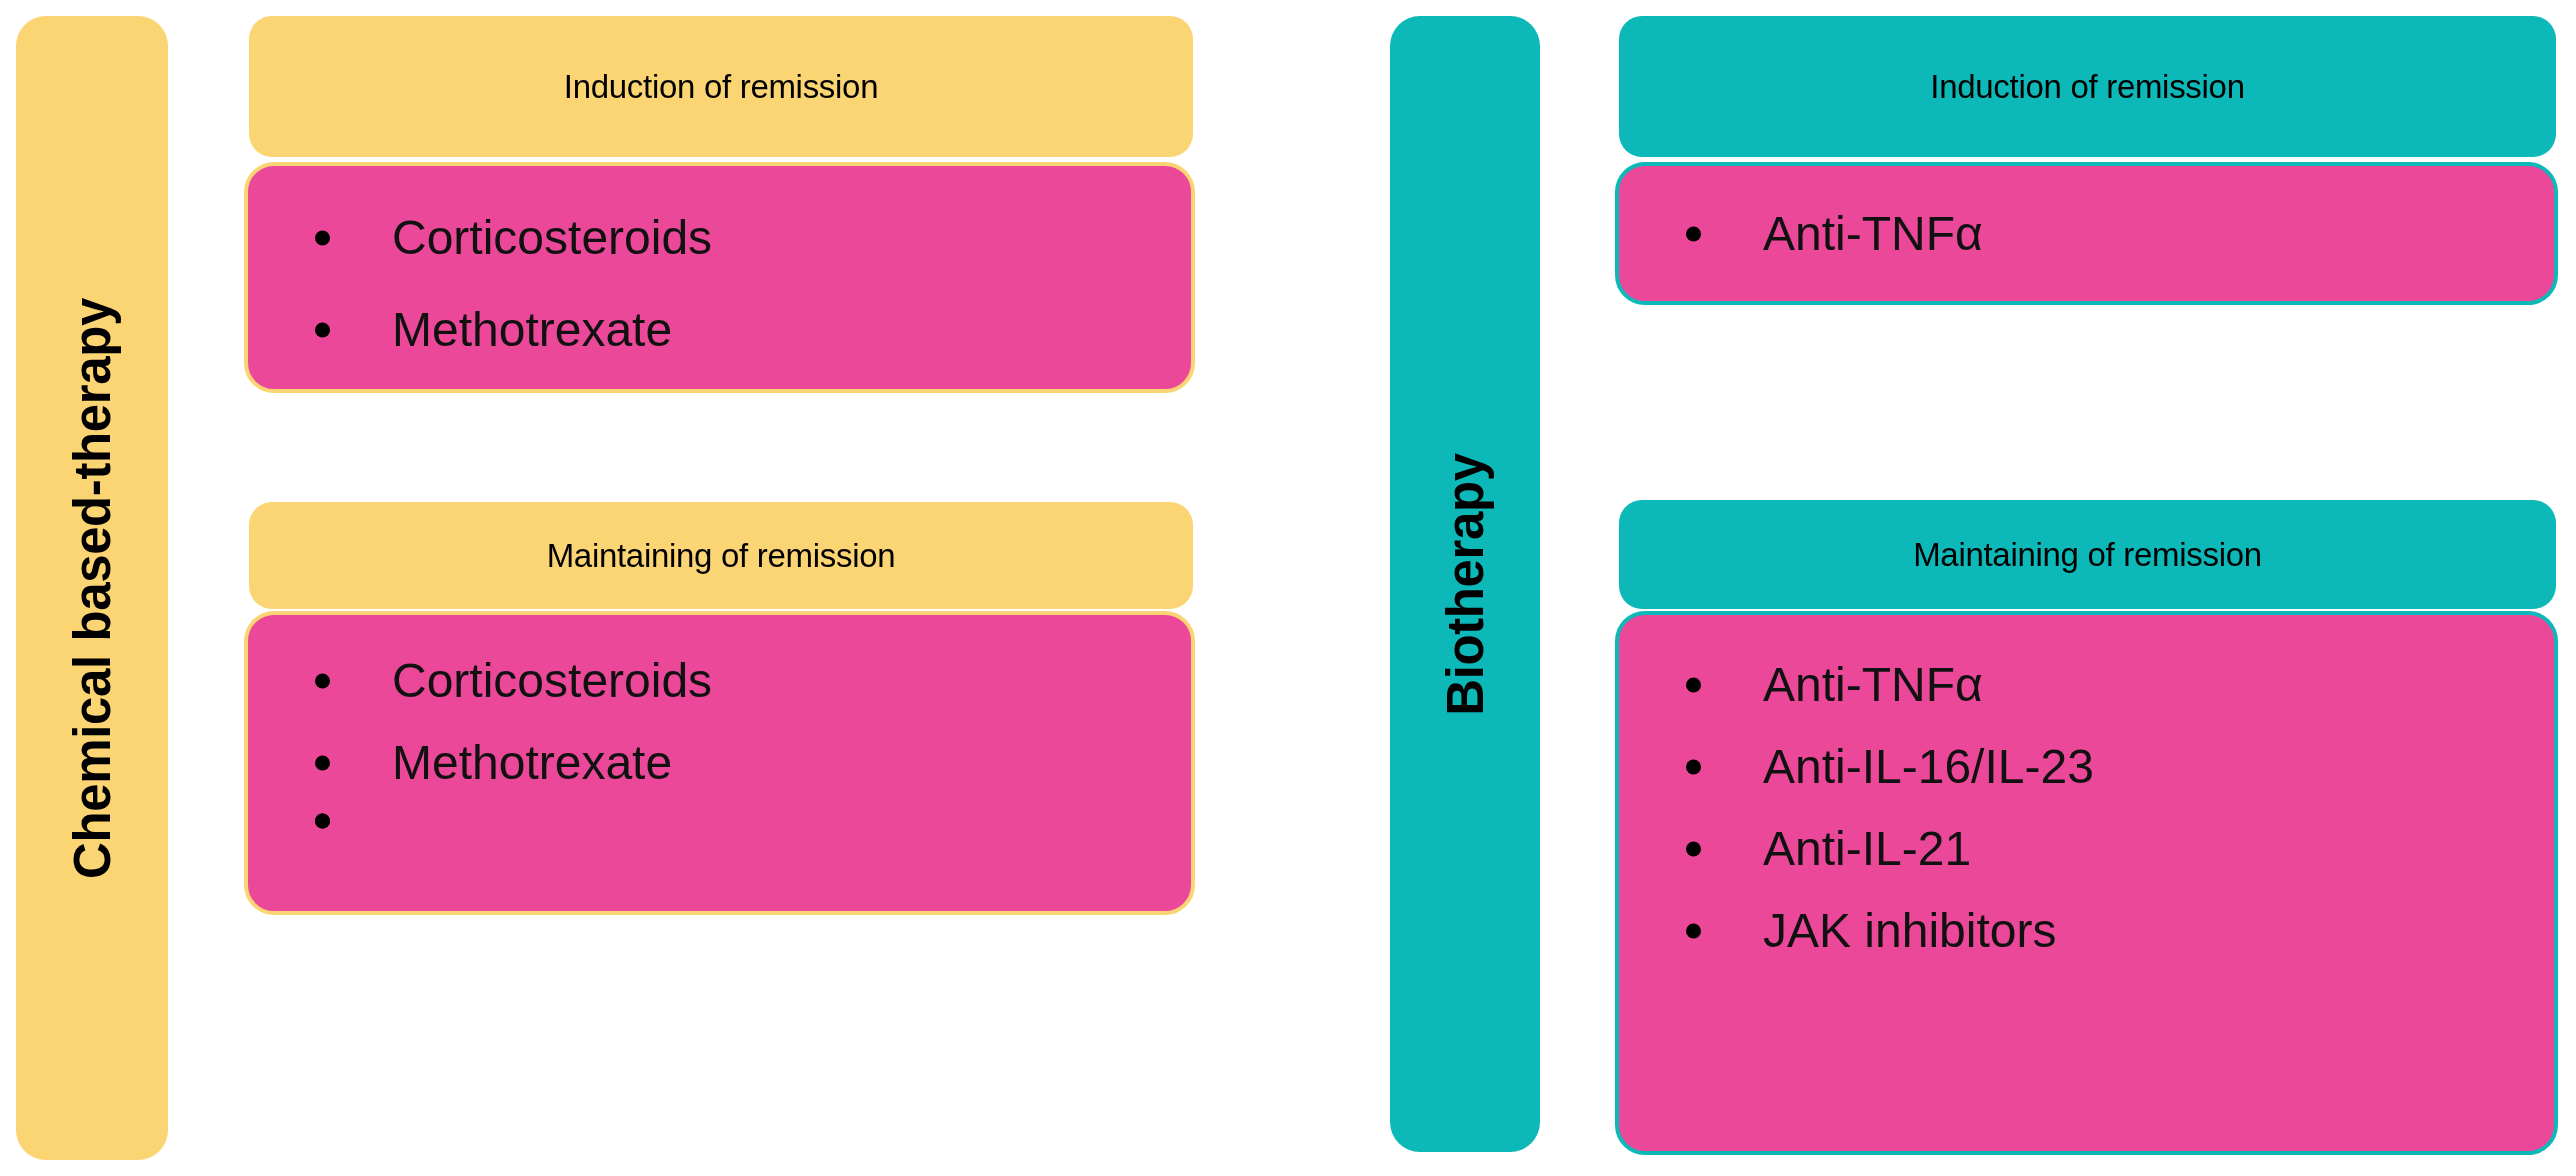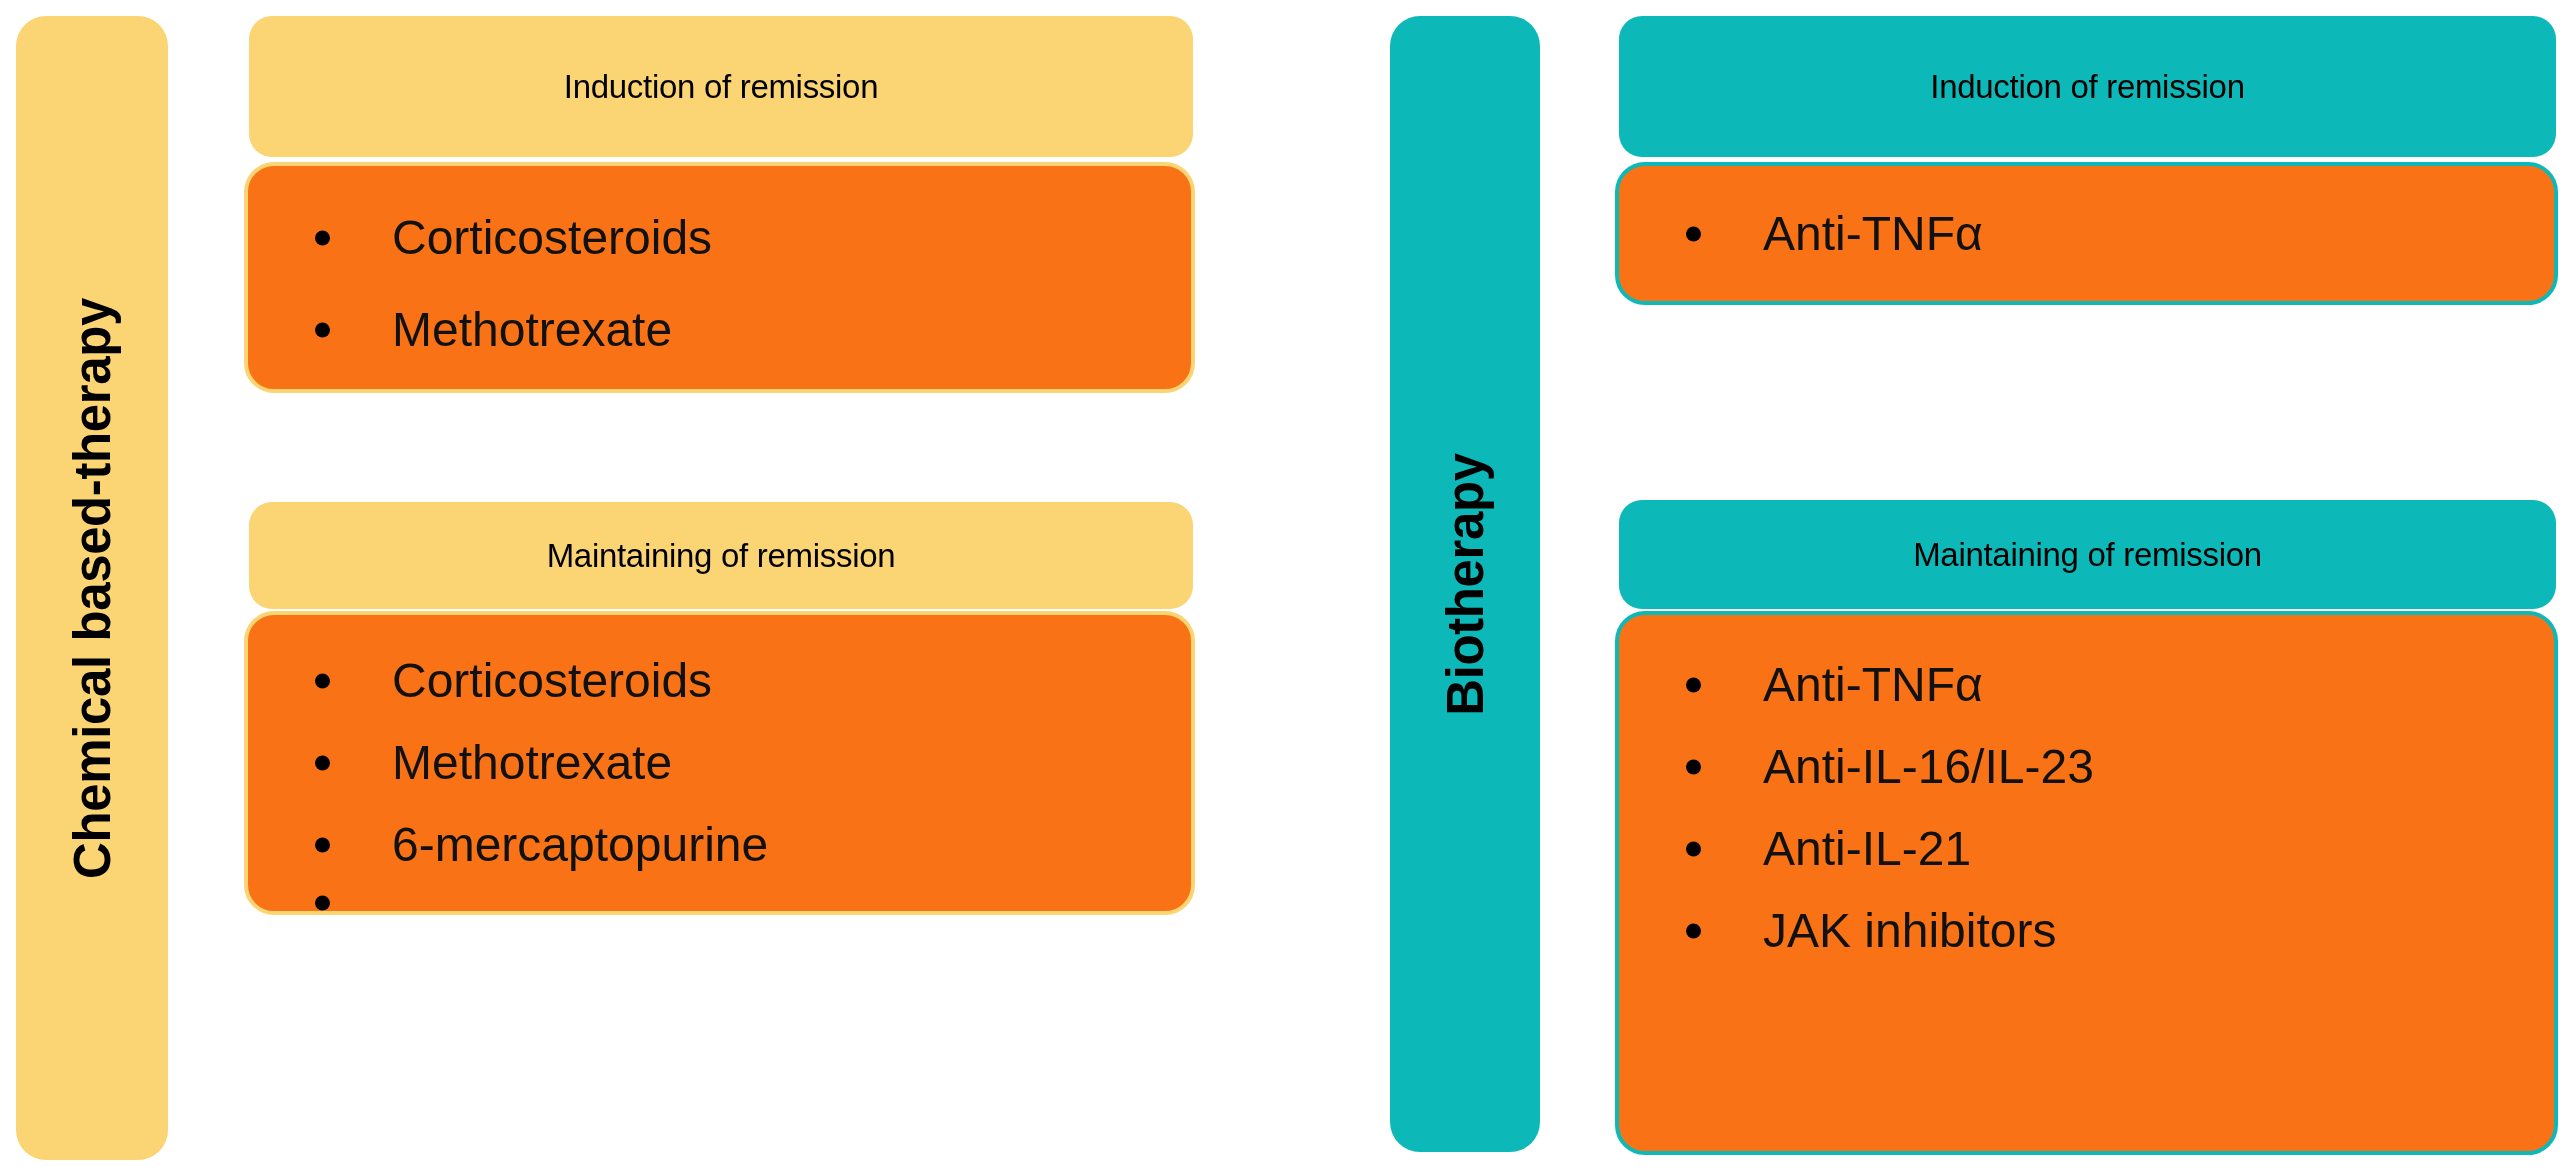--- a/index.html
+++ b/index.html
@@ -65,21 +65,21 @@
     align-items: center;
     justify-content: center;
     text-align: center;
     font-size: 33px;
     font-weight: normal;
     color: #000000;
     letter-spacing: -0.3px;
   }
   .block-body {
     position: absolute;
-    background: #f97316;
+    background: #ec4899;
     border-radius: 30px;
     box-sizing: border-box;
     border: 4.4px solid #FBD474;
     padding: 15px;
   }
   .block-body.teal-body {
     border-color: #0DB8B8;
   }
   .bullet-list {
     list-style: none;
@@ -183,21 +183,20 @@
         <li class="bullet-item">
           <span class="bullet-dot"></span>
           <span>Corticosteroids</span>
         </li>
         <li class="bullet-item">
           <span class="bullet-dot"></span>
           <span>Methotrexate</span>
         </li>
         <li class="bullet-item">
           <span class="bullet-dot"></span>
-          <span>6-mercaptopurine</span>
         </li>
         <li class="bullet-item">
           <span class="bullet-dot"></span>
         </li>
       </ul>
     </div>
   </div>
 
   <div class="sidebar" id="sidebar-bio">
     <span class="sidebar-label">Biotherapy</span>

